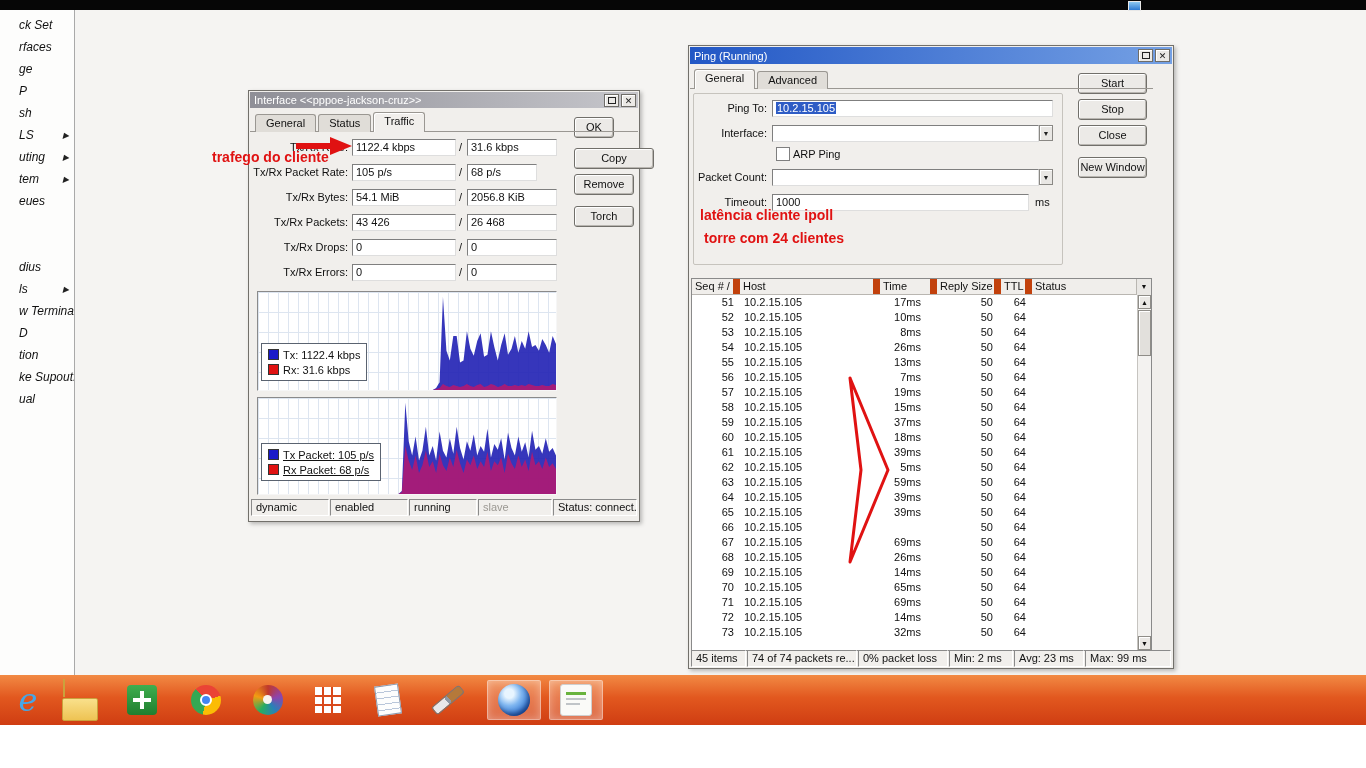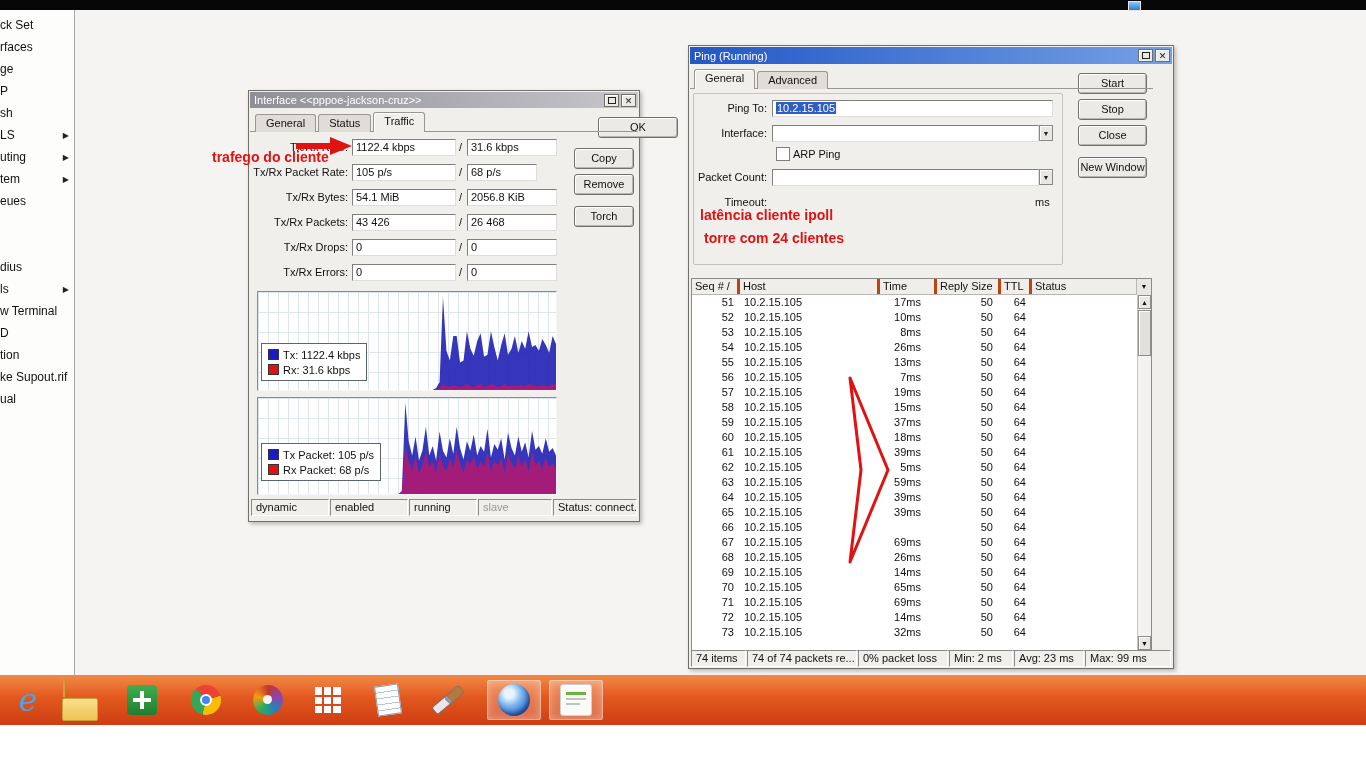--- a/index.html
+++ b/index.html
@@ -7,22 +7,22 @@
            font-family:"Liberation Sans",sans-serif;color:#111;}
 
   
   #top-bar{position:absolute;left:0;top:0;width:1366px;height:10px;background:#060606;}
   #top-bar-icon{position:absolute;left:1128px;top:1px;width:11px;height:8px;
                 background:linear-gradient(#8cc8f2,#2d7bd4);border:1px solid #e8e8e8;}
 
   
   #sidebar{position:absolute;left:0;top:10px;width:75px;height:665px;background:#fdfdfc;
            border-right:1px solid #a9a9a9;padding-top:4px;box-sizing:border-box;}
-  .sb-item{position:relative;height:22px;line-height:22px;font-size:12px;padding-left:0;
-           white-space:nowrap;overflow:hidden;}
+  .sb-item{position:relative;height:22px;line-height:22px;font-size:12px;padding-left:19px;
+           white-space:nowrap;overflow:hidden;font-style:italic;}
   .sb-arrow{position:absolute;right:5px;top:1px;font-size:8px;color:#222;}
 
   
   .win{position:absolute;background:#f1efec;border:1px solid #72706b;box-sizing:border-box;
        box-shadow:2px 2px 4px rgba(0,0,0,0.25);}
   .titlebar{position:absolute;left:1px;top:1px;right:1px;height:16px;display:flex;align-items:center;
             padding:0 2px 0 4px;color:#fff;font-size:11px;white-space:nowrap;}
   .titlebar.inactive{background:linear-gradient(90deg,#8f8f97,#c6c6cb);}
   .titlebar.active{background:linear-gradient(90deg,#2257c5,#74a0e4);}
   .tb-title{flex:1;overflow:hidden;}
@@ -65,21 +65,21 @@
   .foot-cell{border:1px solid;border-color:#8a8a8a #fff #fff #8a8a8a;height:17px;line-height:15px;
              font-size:11px;padding:0 4px;box-sizing:border-box;background:#f1efec;
              white-space:nowrap;overflow:hidden;}
   .muted{color:#9b9892;}
 
   
   #ping-table{position:absolute;left:2px;top:232px;width:461px;height:373px;background:#fff;
               border:1px solid #8a8a8a;box-sizing:border-box;overflow:hidden;}
   .ph-row{display:flex;background:#f0eeeb;border-bottom:1px solid #b9b6b1;height:16px;
           padding-right:14px;box-sizing:border-box;}
-  .ph-cell{font-size:11px;line-height:15px;padding:0 3px;border-right:3px solid #c2410c;
+  .ph-cell{font-size:11px;line-height:15px;padding:0 3px;border-right:7px solid #c2410c;
            box-sizing:border-box;white-space:nowrap;overflow:hidden;}
   .pr-row{display:flex;height:15px;padding-right:14px;box-sizing:border-box;}
   .pr-cell{font-size:11px;line-height:15px;box-sizing:border-box;padding:0 4px;
            white-space:nowrap;overflow:hidden;}
   .al-r{text-align:right;}
   .filter-btn{position:absolute;right:0;top:0;width:14px;height:16px;background:#e9e7e4;
               border-left:1px solid #b9b6b1;font-size:7px;text-align:center;line-height:15px;}
   .vscroll{position:absolute;right:0;top:16px;width:14px;height:355px;background:#f3f2f0;
            border-left:1px solid #c6c4c0;box-sizing:border-box;}
   .vs-btn{position:absolute;left:0;width:13px;height:14px;background:#eae8e5;border:1px solid #8f8d88;
@@ -194,21 +194,21 @@
           <span>Rx: 31.6 kbps</span>
         </div>
       </div>
 
     <div class="graph" id="graph2-box" style="left:8px;top:306px;width:300px;height:98px;">
       <svg id="g2" viewBox="0 0 300 100" preserveAspectRatio="none">
           <polygon points="0,100 0.0,100.0 3.4,100.0 6.9,100.0 10.3,100.0 13.8,100.0 17.2,100.0 20.7,100.0 24.1,100.0 27.6,100.0 31.0,100.0 34.5,100.0 37.9,100.0 41.4,100.0 44.8,100.0 48.3,100.0 51.7,100.0 55.2,100.0 58.6,100.0 62.1,100.0 65.5,100.0 69.0,100.0 72.4,100.0 75.9,100.0 79.3,100.0 82.8,100.0 86.2,100.0 89.7,100.0 93.1,100.0 96.6,100.0 100.0,100.0 103.4,100.0 106.9,100.0 110.3,100.0 113.8,100.0 117.2,100.0 120.7,100.0 124.1,100.0 127.6,100.0 131.0,100.0 134.5,100.0 137.9,100.0 141.4,100.0 144.8,97.0 148.3,5.0 151.7,45.0 155.2,60.0 158.6,40.0 162.1,65.0 165.5,55.0 169.0,30.0 172.4,60.0 175.9,50.0 179.3,65.0 182.8,35.0 186.2,55.0 189.7,62.0 193.1,42.0 196.6,58.0 200.0,30.0 203.4,52.0 206.9,64.0 210.3,45.0 213.8,55.0 217.2,38.0 220.7,60.0 224.1,50.0 227.6,56.0 231.0,32.0 234.5,62.0 237.9,48.0 241.4,54.0 244.8,42.0 248.3,64.0 251.7,36.0 255.2,52.0 258.6,60.0 262.1,40.0 265.5,56.0 269.0,46.0 272.4,62.0 275.9,34.0 279.3,54.0 282.8,50.0 286.2,58.0 289.7,42.0 293.1,56.0 296.6,52.0 300.0,60.0 300,100" fill="#2020b4" fill-opacity="0.9"></polygon>
           <polygon points="0,100 0.0,100.0 3.4,100.0 6.9,100.0 10.3,100.0 13.8,100.0 17.2,100.0 20.7,100.0 24.1,100.0 27.6,100.0 31.0,100.0 34.5,100.0 37.9,100.0 41.4,100.0 44.8,100.0 48.3,100.0 51.7,100.0 55.2,100.0 58.6,100.0 62.1,100.0 65.5,100.0 69.0,100.0 72.4,100.0 75.9,100.0 79.3,100.0 82.8,100.0 86.2,100.0 89.7,100.0 93.1,100.0 96.6,100.0 100.0,100.0 103.4,100.0 106.9,100.0 110.3,100.0 113.8,100.0 117.2,100.0 120.7,100.0 124.1,100.0 127.6,100.0 131.0,100.0 134.5,100.0 137.9,100.0 141.4,100.0 144.8,98.0 148.3,50.0 151.7,65.0 155.2,75.0 158.6,60.0 162.1,78.0 165.5,70.0 169.0,55.0 172.4,72.0 175.9,66.0 179.3,78.0 182.8,58.0 186.2,70.0 189.7,76.0 193.1,62.0 196.6,72.0 200.0,54.0 203.4,68.0 206.9,78.0 210.3,64.0 213.8,70.0 217.2,60.0 220.7,74.0 224.1,66.0 227.6,72.0 231.0,56.0 234.5,76.0 237.9,66.0 241.4,70.0 244.8,62.0 248.3,78.0 251.7,58.0 255.2,68.0 258.6,74.0 262.1,60.0 265.5,72.0 269.0,64.0 272.4,76.0 275.9,56.0 279.3,70.0 282.8,66.0 286.2,74.0 289.7,62.0 293.1,72.0 296.6,68.0 300.0,74.0 300,100" fill="#c81464" fill-opacity="0.75"></polygon>
         </svg>
     </div>
-    <div class="legend" id="legend2" style="left:12px;top:352px;">
+    <div class="legend" id="legend2" style="left:12px;top:352px;text-decoration:underline;">
         <div class="legend-row">
           <span class="legend-swatch" style="background: rgb(26, 26, 200);"></span>
           <span>Tx Packet: 105 p/s</span>
         </div>
         <div class="legend-row">
           <span class="legend-swatch" style="background: rgb(224, 18, 18);"></span>
           <span>Rx Packet: 68 p/s</span>
         </div>
       </div>
 
@@ -236,22 +236,22 @@
       <div class="slash" style="left: 210px; top: 125px;">/</div>
       <div class="tb-input" style="left: 218px; top: 123px; width: 90px;">26 468</div>
       <div class="fld-label" style="left: 0px; top: 150px; width: 99px;">Tx/Rx Drops:</div>
       <div class="tb-input" style="left: 103px; top: 148px; width: 104px;">0</div>
       <div class="slash" style="left: 210px; top: 150px;">/</div>
       <div class="tb-input" style="left: 218px; top: 148px; width: 90px;">0</div>
       <div class="fld-label" style="left: 0px; top: 175px; width: 99px;">Tx/Rx Errors:</div>
       <div class="tb-input" style="left: 103px; top: 173px; width: 104px;">0</div>
       <div class="slash" style="left: 210px; top: 175px;">/</div>
       <div class="tb-input" style="left: 218px; top: 173px; width: 90px;">0</div>
-      <div class="push-btn" style="left: 325px; top: 26px; width: 80px; height: 21px; line-height: 19px; margin-left: 24px;">OK</div>
-      <div class="push-btn" style="left: 325px; top: 57px; width: 60px; height: 21px; line-height: 19px;">Copy</div>
+      <div class="push-btn" style="left: 325px; top: 26px; width: 40px; height: 21px; line-height: 19px;">OK</div>
+      <div class="push-btn" style="left: 325px; top: 57px; width: 80px; height: 21px; line-height: 19px;">Copy</div>
       <div class="push-btn" style="left: 325px; top: 83px; width: 60px; height: 21px; line-height: 19px;">Remove</div>
       <div class="push-btn" style="left: 325px; top: 115px; width: 60px; height: 21px; line-height: 19px;">Torch</div>
     </div>
 
   <div class="win" id="ping-win" style="left:688px;top:45px;width:486px;height:624px;z-index:20;">
     <div class="titlebar active" style="height:17px;">
       <span class="tb-title">Ping (Running)</span>
       <span class="tb-btn">
           <span class="tb-restore-glyph"></span>
         </span>
@@ -273,20 +273,21 @@
     <div class="dd-btn" style="left:350px;top:79px;">▼</div>
 
     <div class="checkbox" style="left:87px;top:101px;"></div>
     <div class="fld-label" style="left:104px;top:102px;width:60px;text-align:left;">ARP Ping</div>
 
     <div class="fld-label" style="left:0;top:125px;width:78px;">Packet Count:</div>
     <div class="tb-input" style="left:83px;top:123px;width:267px;"></div>
     <div class="dd-btn" style="left:350px;top:123px;">▼</div>
 
     <div class="fld-label" style="left:0;top:150px;width:78px;">Timeout:</div>
+    <div class="tb-input" style="left:83px;top:148px;width:257px;">1000</div>
     <div class="fld-label" style="left:346px;top:150px;width:20px;text-align:left;">ms</div>
 
     <div id="ping-table">
       <div class="ph-row" id="ping-header">
           <div class="ph-cell" style="width: 48px;">Seq # /</div>
           <div class="ph-cell" style="width: 140px;">Host</div>
           <div class="ph-cell" style="width: 57px;">Time</div>
           <div class="ph-cell" style="width: 64px;">Reply Size</div>
           <div class="ph-cell" style="width: 31px;">TTL</div>
           <div class="ph-cell" style="flex: 1 1 0%; border-right: none;">Status</div>
@@ -479,21 +480,21 @@
           </div>
         </div>
       <div class="vscroll">
         <div class="vs-btn" style="top:0;">▲</div>
         <div class="vs-thumb"></div>
         <div class="vs-btn" style="bottom:0;">▼</div>
       </div>
     </div>
 
     <div class="footer" id="ping-footer" style="left:2px;top:604px;right:2px;">
-        <div class="foot-cell" style="width: 55px;">74 items</div>
+        <div class="foot-cell" style="width: 55px;">45 items</div>
         <div class="foot-cell" style="width: 110px;">74 of 74 packets re...</div>
         <div class="foot-cell" style="width: 90px;">0% packet loss</div>
         <div class="foot-cell" style="width: 64px;">Min: 2 ms</div>
         <div class="foot-cell" style="width: 70px;">Avg: 23 ms</div>
         <div class="foot-cell" style="flex: 1 1 0%;">Max: 99 ms</div>
       </div>
   <div class="push-btn" style="left: 389px; top: 27px; width: 69px; height: 21px; line-height: 19px;">Start</div>
       <div class="push-btn" style="left: 389px; top: 53px; width: 69px; height: 21px; line-height: 19px;">Stop</div>
       <div class="push-btn" style="left: 389px; top: 79px; width: 69px; height: 21px; line-height: 19px;">Close</div>
       <div class="push-btn" style="left: 389px; top: 111px; width: 69px; height: 21px; line-height: 19px;">New Window</div>

